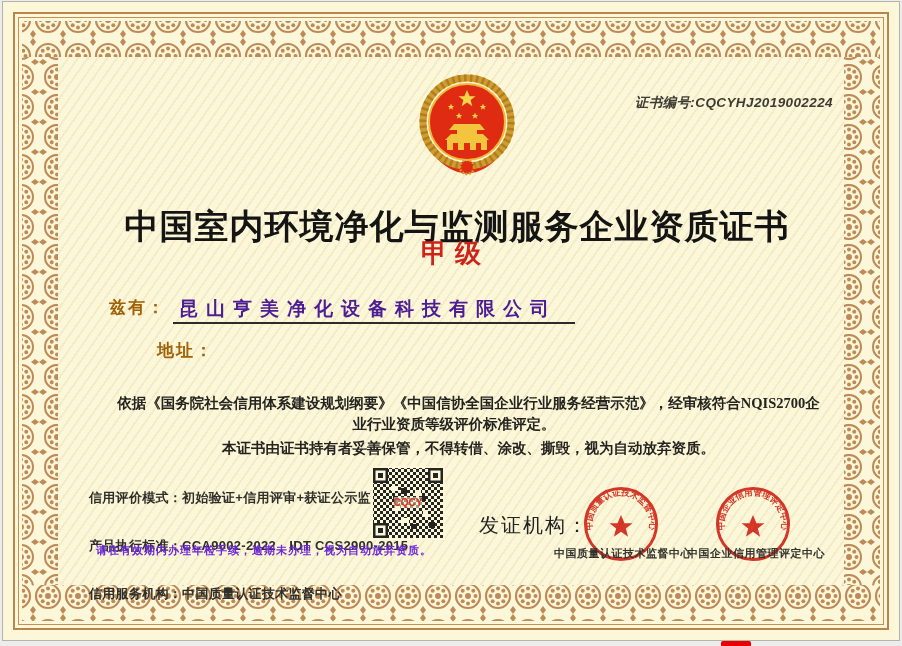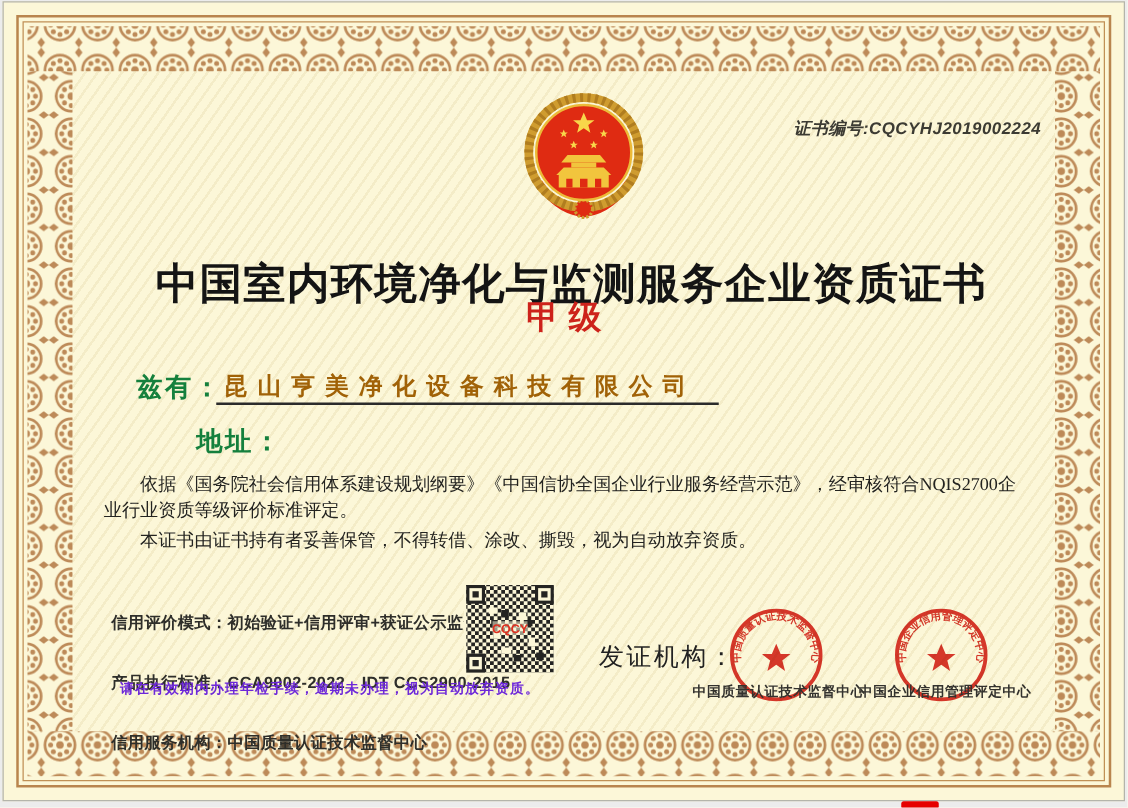--- a/index.html
+++ b/index.html
@@ -30,36 +30,36 @@
     position:absolute;left:12px;right:0;top:179px;text-align:center;
     font-family:"Liberation Serif",serif;font-weight:bold;
     font-size:34px;color:#141414;letter-spacing:1px;white-space:nowrap;margin-top:23px;
   }
   .grade{
     position:absolute;left:0;right:0;top:234px;text-align:center;
     font-family:"Liberation Serif",serif;font-weight:bold;
     font-size:26px;color:#cd231b;letter-spacing:8px;text-indent:8px;
   }
   .field-label{
-    position:absolute;left:106px;font-size:21px;font-weight:bold;color:#15803d;letter-spacing:2px;
+    position:absolute;left:106px;font-size:17px;font-weight:bold;color:#a16207;letter-spacing:2px;
   }
   .field-label.holder{top:294px;}
   .field-label.address{top:337px;margin-left:48px;}
   .field-value{
     position:absolute;left:170px;width:402px;height:28px;
     border-bottom:2px solid #2b2b2b;
-    font-size:19px;font-weight:bold;color:#a16207;padding-left:6px;box-sizing:border-box;
+    font-size:19px;font-weight:bold;color:#4c1d95;padding-left:6px;box-sizing:border-box;
     white-space:nowrap;overflow:hidden;
   }
   .field-value.holder{top:294px;letter-spacing:8px;}
   .field-value.address{top:337px;letter-spacing:4px;}
   .body-text{
-    position:absolute;left:80px;top:376px;width:742px;
-    font-family:"Liberation Serif",serif;font-weight:normal;
-    font-size:14.5px;line-height:21px;color:#232320;
+    position:absolute;left:80px;top:391px;width:742px;
+    font-family:"Liberation Serif",serif;font-weight:bold;
+    font-size:14.5px;line-height:21px;color:#232320;text-align:center;
   }
   .body-text p{margin:0 0 3px 0;text-indent:2em;}
   .info-block{
     position:absolute;left:86px;top:456px;
     font-size:13px;font-weight:bold;color:#2e2e2a;line-height:16px;
     white-space:pre-wrap;letter-spacing:.3px;
   }
   .qr{position:absolute;left:368px;top:464px;width:74px;height:74px;}
   .issuer-label{
     position:absolute;left:476px;top:510px;

